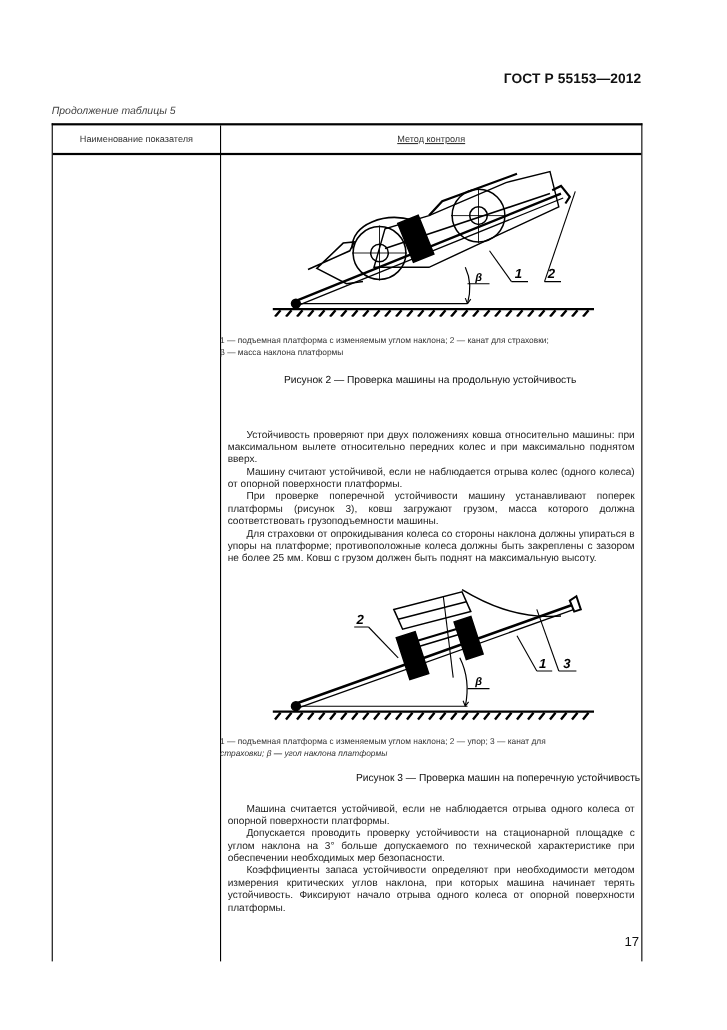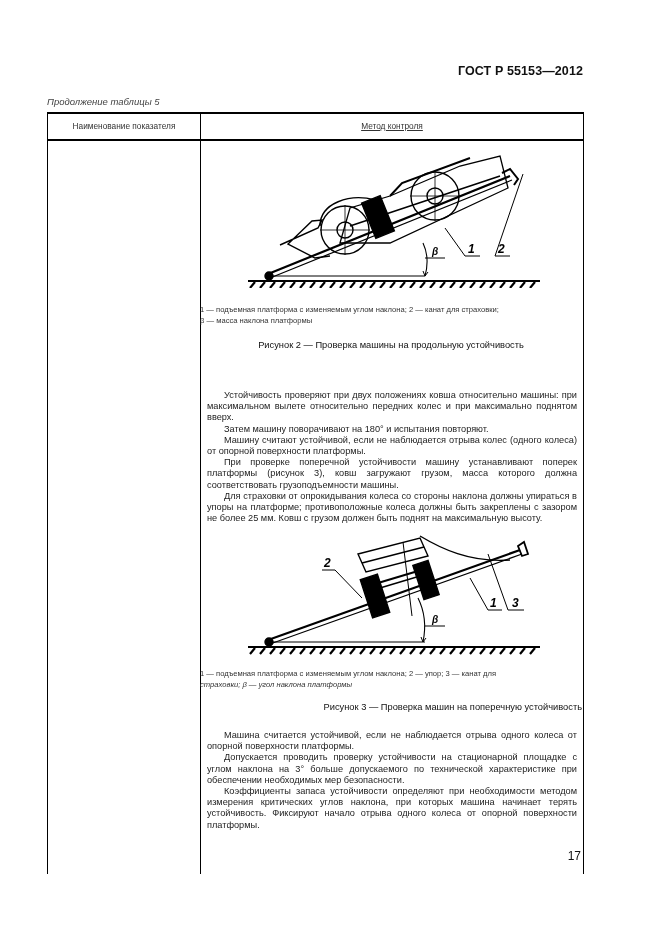--- a/index.html
+++ b/index.html
@@ -89,21 +89,20 @@
     <text x="258" y="105">2</text>
   </g>
 </svg>
 
 <div class="legend" style="top:305px;">1 — подъемная платформа с изменяемым углом наклона; 2 — канат для страховки;</div>
 <div class="legend" style="top:316px;">β — масса наклона платформы</div>
 <div class="fig-title" style="top:340px;">Рисунок 2 — Проверка машины на продольную устойчивость</div>
 
 <div class="para-block" style="top:362px;margin-top:28px;">
   <p>Устойчивость проверяют при двух положениях ковша относительно машины: при максимальном вылете относительно передних колес и при максимально поднятом вверх.</p>
-  <p>Затем машину поворачивают на 180° и испытания повторяют.</p>
   <p>Машину считают устойчивой, если не наблюдается отрыва колес (одного колеса) от опорной поверхности платформы.</p>
   <p>При проверке поперечной устойчивости машину устанавливают поперек платформы (рисунок 3), ковш загружают грузом, масса которого должна соответствовать грузоподъемности машины.</p>
   <p>Для страховки от опрокидывания колеса со стороны наклона должны упираться в упоры на платформе; противоположные колеса должны быть закреплены с зазором не более 25 мм. Ковш с грузом должен быть поднят на максимальную высоту.</p>
 </div>
 
 <svg class="fig" style="left:240px; top:528px;" width="310" height="130" viewBox="0 0 310 130">
   <g stroke="#000" fill="none" stroke-width="1.4">
 
     <line x1="8" y1="119" x2="300" y2="119" stroke-width="2"></line>
     <g stroke-width="2.2">

